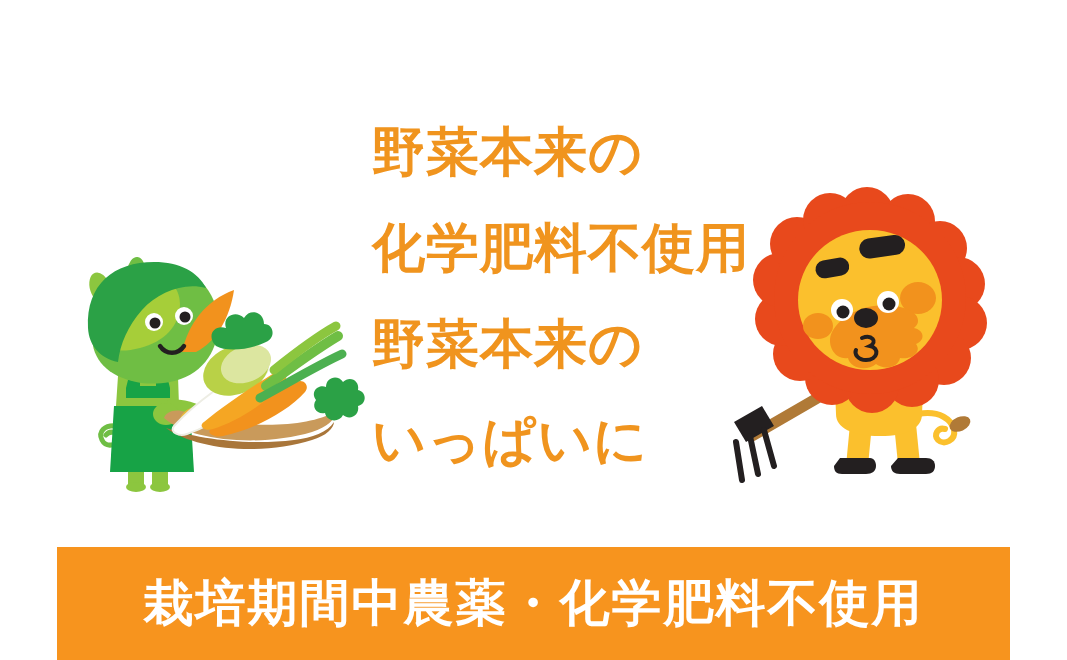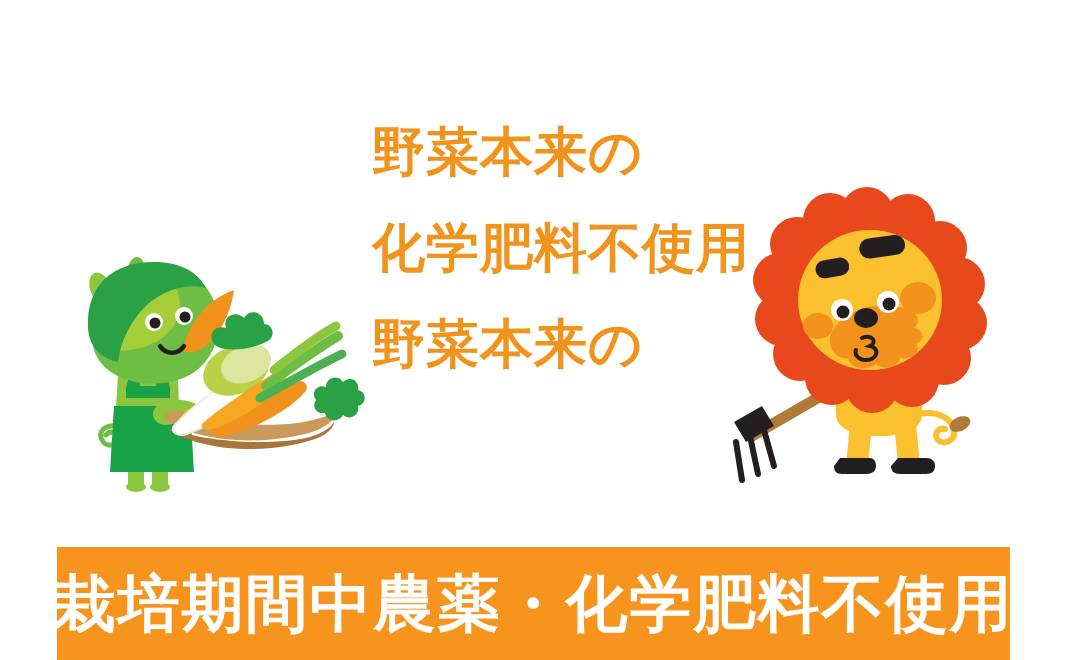--- a/index.html
+++ b/index.html
@@ -47,21 +47,21 @@
     height: 113px;
     background: #F7941E;
     z-index: 6;
     display: flex;
     align-items: center;
     justify-content: center;
   }
   .banner-text {
     color: #ffffff;
     font-weight: 700;
-    font-size: 62px;
+    font-size: 50px;
     letter-spacing: 2px;
     white-space: nowrap;
     font-family: "DejaVu Sans", "Liberation Sans", sans-serif;
   }
 
   
   .character {
     position: absolute;
     z-index: 4;
   }
@@ -214,19 +214,20 @@
       <ellipse cx="144" cy="132" rx="12" ry="10" fill="#231F20"></ellipse>
 
       <path d="M140 152 c10 -4 16 4 8 8 c10 2 8 14 -4 14 c-8 0 -12 -6 -10 -10" stroke="#231F20" stroke-width="4" fill="none" stroke-linecap="round"></path>
     </svg>
   </div>
 
   <div class="headline">
     <div class="headline-line">野菜本来の</div>
     <div class="headline-line">化学肥料不使用</div>
     <div class="headline-line">野菜本来の</div>
+    <div class="headline-line">いっぱいに</div>
   </div>
 
   <div class="banner">
     <div class="banner-text">栽培期間中農薬・化学肥料不使用</div>
   </div>
 
 </div>
 
 </body></html>

